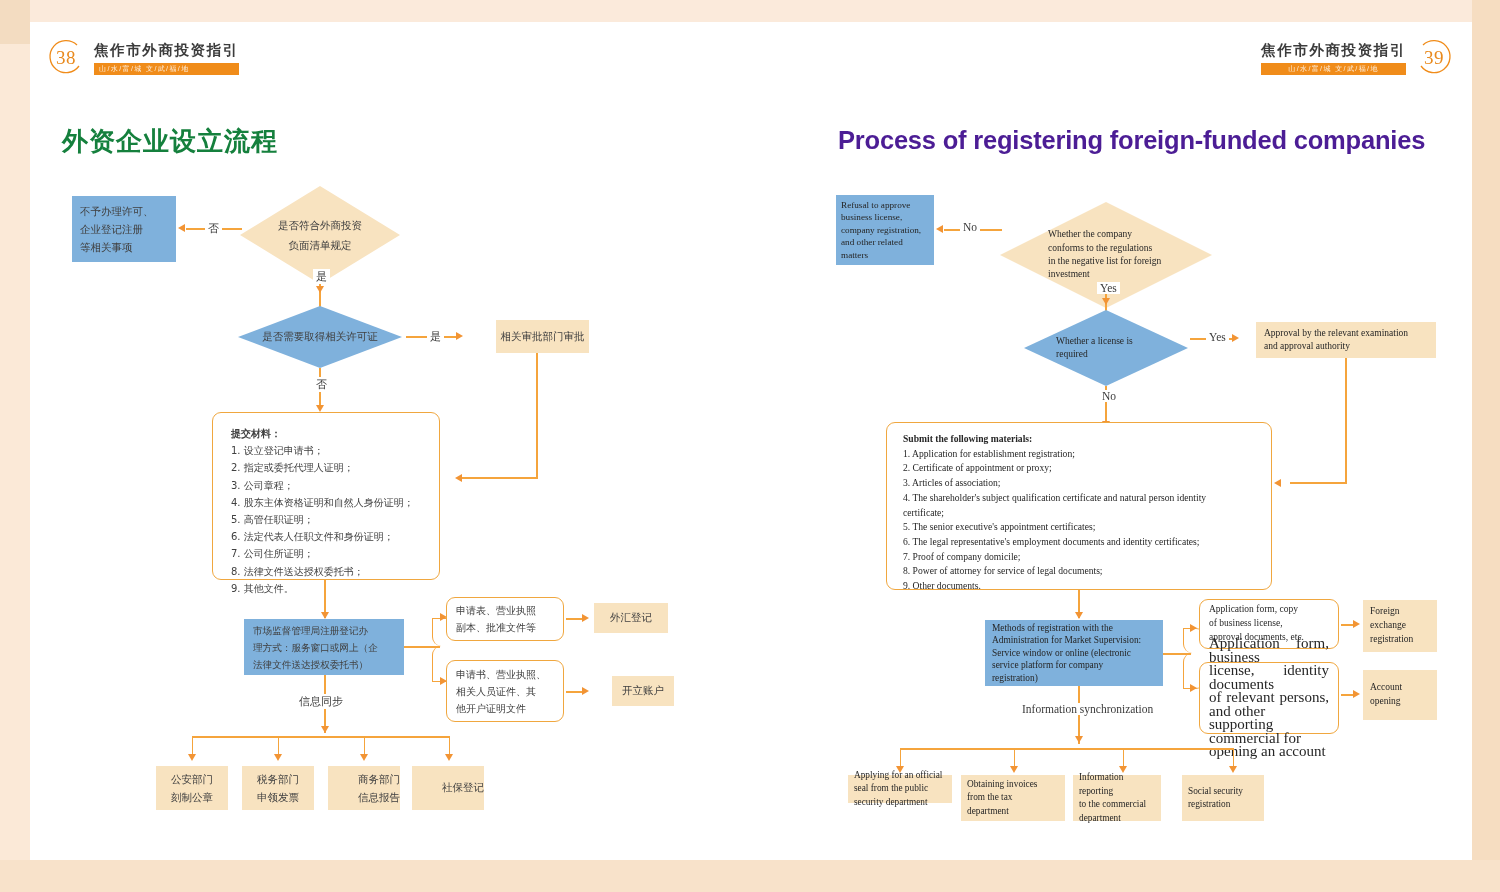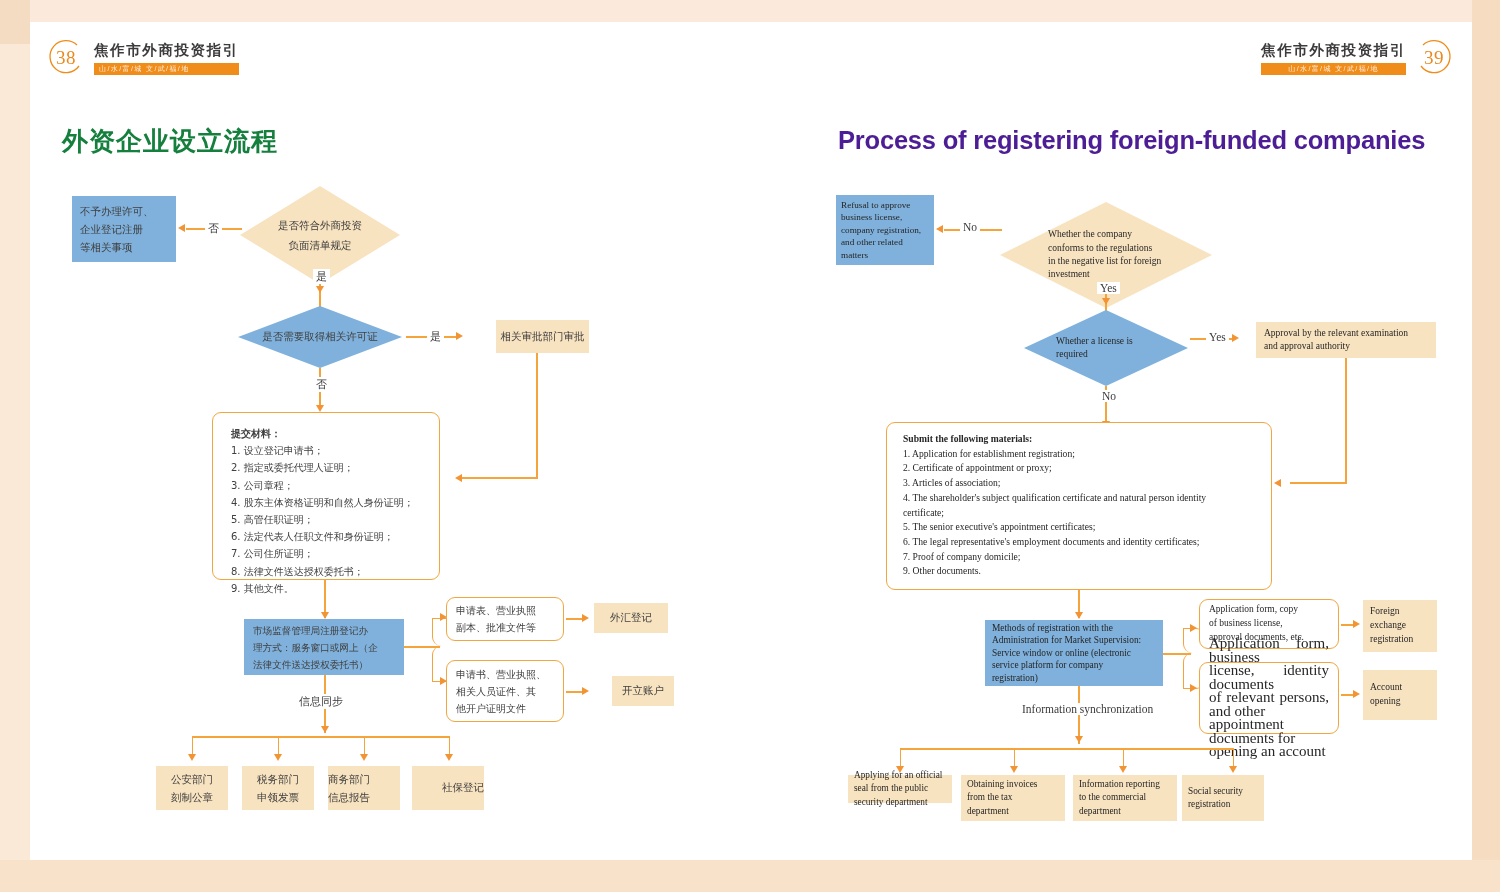--- a/index.html
+++ b/index.html
@@ -245,21 +245,21 @@
       <div>公安部门</div>
       <div>刻制公章</div>
     </div>
   </div>
   <div class="node beige" style="left:242px;top:766px;width:72px;height:44px;justify-content:center;">
     <div class="cn" style="font-size:10.5px;line-height:18px;text-align:center;">
       <div>税务部门</div>
       <div>申领发票</div>
     </div>
   </div>
-  <div class="node beige" style="left:328px;top:766px;width:72px;height:44px;justify-content:flex-start;">
+  <div class="node beige" style="left:328px;top:766px;width:72px;height:44px;justify-content:flex-end;">
     <div class="cn" style="font-size:10.5px;line-height:18px;text-align:center;">
       <div>商务部门</div>
       <div>信息报告</div>
     </div>
   </div>
   <div class="node beige" style="left:412px;top:766px;width:72px;height:44px;justify-content:flex-end;">
     <div class="cn" style="font-size:10.5px;text-align:center;">
       <div>社保登记</div>
     </div>
   </div>
@@ -330,20 +330,21 @@
     <div class="node-inner en" style="padding:9px 0 0 16px;font-size:9.6px;line-height:14.7px;">
       <div style="font-weight:bold;">Submit the following materials:</div>
       <div>1. Application for establishment registration;</div>
       <div>2. Certificate of appointment or proxy;</div>
       <div>3. Articles of association;</div>
       <div>4. The shareholder's subject qualification certificate and natural person identity</div>
       <div>certificate;</div>
       <div>5. The senior executive's appointment certificates;</div>
       <div>6. The legal representative's employment documents and identity certificates;</div>
       <div>7. Proof of company domicile;</div>
+      <div>8. Power of attorney for service of legal documents;</div>
       <div>9. Other documents.</div>
     </div>
   </div>
 
   <div class="ln lnv" style="left:1078.2px;top:590px;width:1.6px;height:28px;"></div>
   <div class="arw arw-d" style="left:1074.5px;top:612px;"></div>
 
   <div class="node blue" style="left:985px;top:620px;width:178px;height:66px;">
     <div class="node-inner en" style="padding:0 7px;font-size:9.4px;line-height:12.4px;text-align:justify;">
       <div>Methods of registration with the</div>
@@ -375,21 +376,21 @@
       <div>exchange</div>
       <div>registration</div>
     </div>
   </div>
 
   <div class="node box-outline" style="left:1199px;top:662px;width:140px;height:72px;">
     <div class="node-inner en" style="padding:0 9px;font-size:15px;line-height:13.5px;text-align:justify;">
       <div>Application form, business</div>
       <div>license, identity documents</div>
       <div>of relevant persons, and other</div>
-      <div>appointment documents for</div>
+      <div>supporting commercial for</div>
       <div>opening an account</div>
     </div>
   </div>
   <div class="ln lnh" style="left:1341px;top:694px;width:14px;"></div>
   <div class="arw arw-r" style="left:1353px;top:690px;"></div>
   <div class="node beige" style="left:1363px;top:670px;width:74px;height:50px;">
     <div class="node-inner en" style="padding:0 7px;font-size:9.5px;line-height:13.8px;">
       <div>Account</div>
       <div>opening</div>
     </div>
@@ -416,21 +417,21 @@
       <div>security department</div>
     </div>
   </div>
   <div class="node beige" style="left:961px;top:775px;width:104px;height:46px;">
     <div class="node-inner en" style="padding:0 6px;font-size:9.3px;line-height:13.5px;">
       <div>Obtaining invoices</div>
       <div>from the tax</div>
       <div>department</div>
     </div>
   </div>
-  <div class="node beige" style="left:1073px;top:775px;width:104px;height:46px;">
+  <div class="node beige" style="left:1073px;top:775px;width:88px;height:46px;">
     <div class="node-inner en" style="padding:0 6px;font-size:9.3px;line-height:13.5px;">
       <div>Information reporting</div>
       <div>to the commercial</div>
       <div>department</div>
     </div>
   </div>
   <div class="node beige" style="left:1182px;top:775px;width:82px;height:46px;">
     <div class="node-inner en" style="padding:0 6px;font-size:9.3px;line-height:13.5px;">
       <div>Social security</div>
       <div>registration</div>

